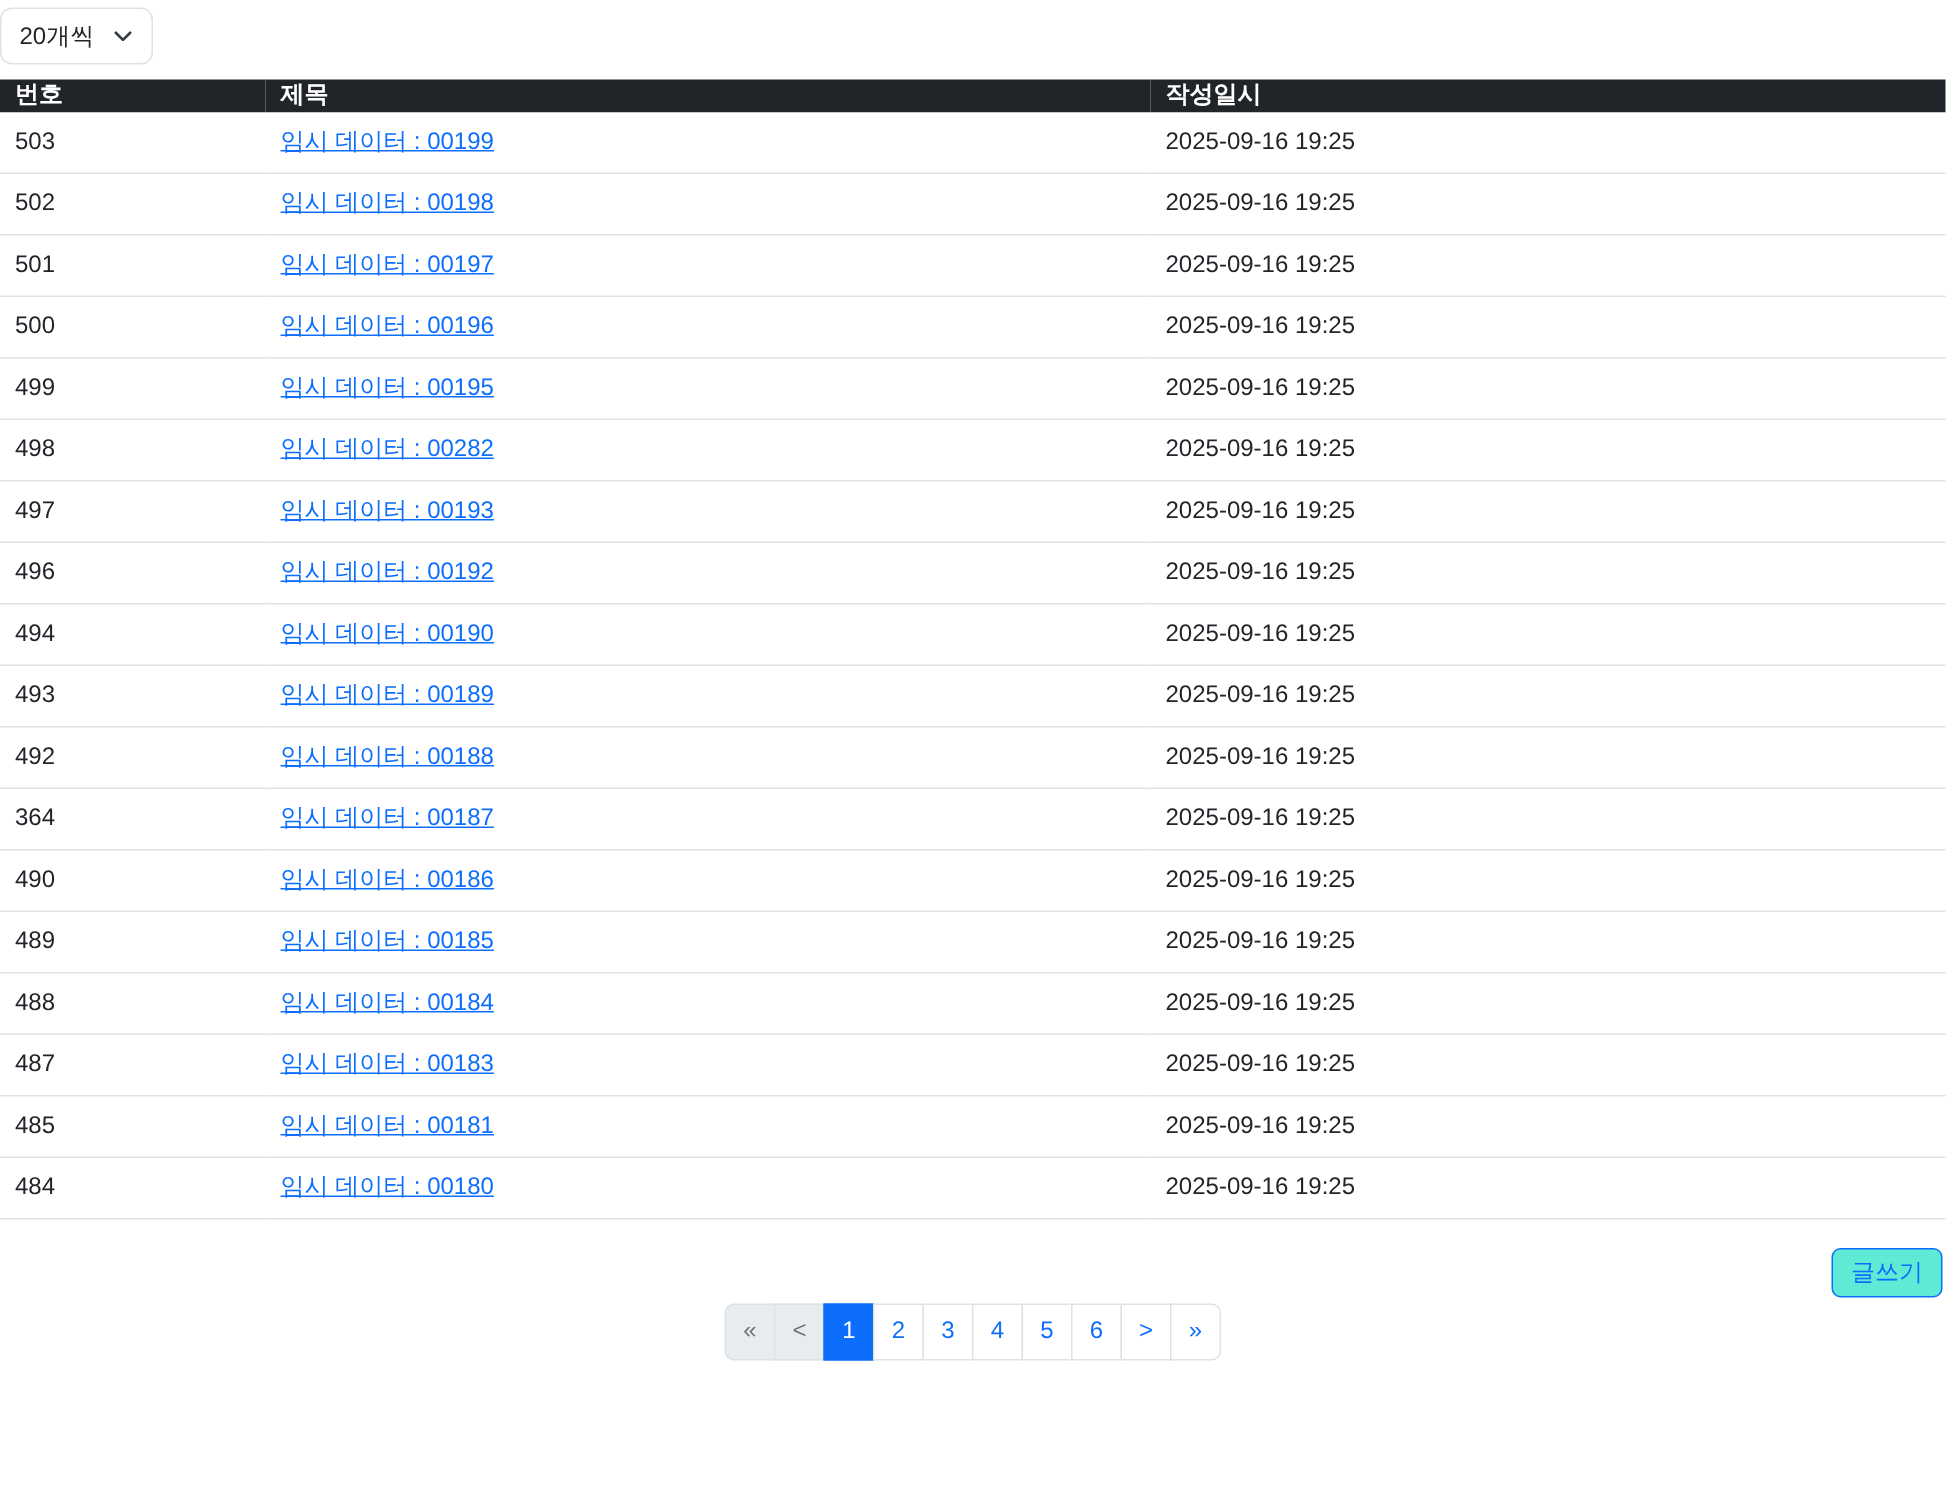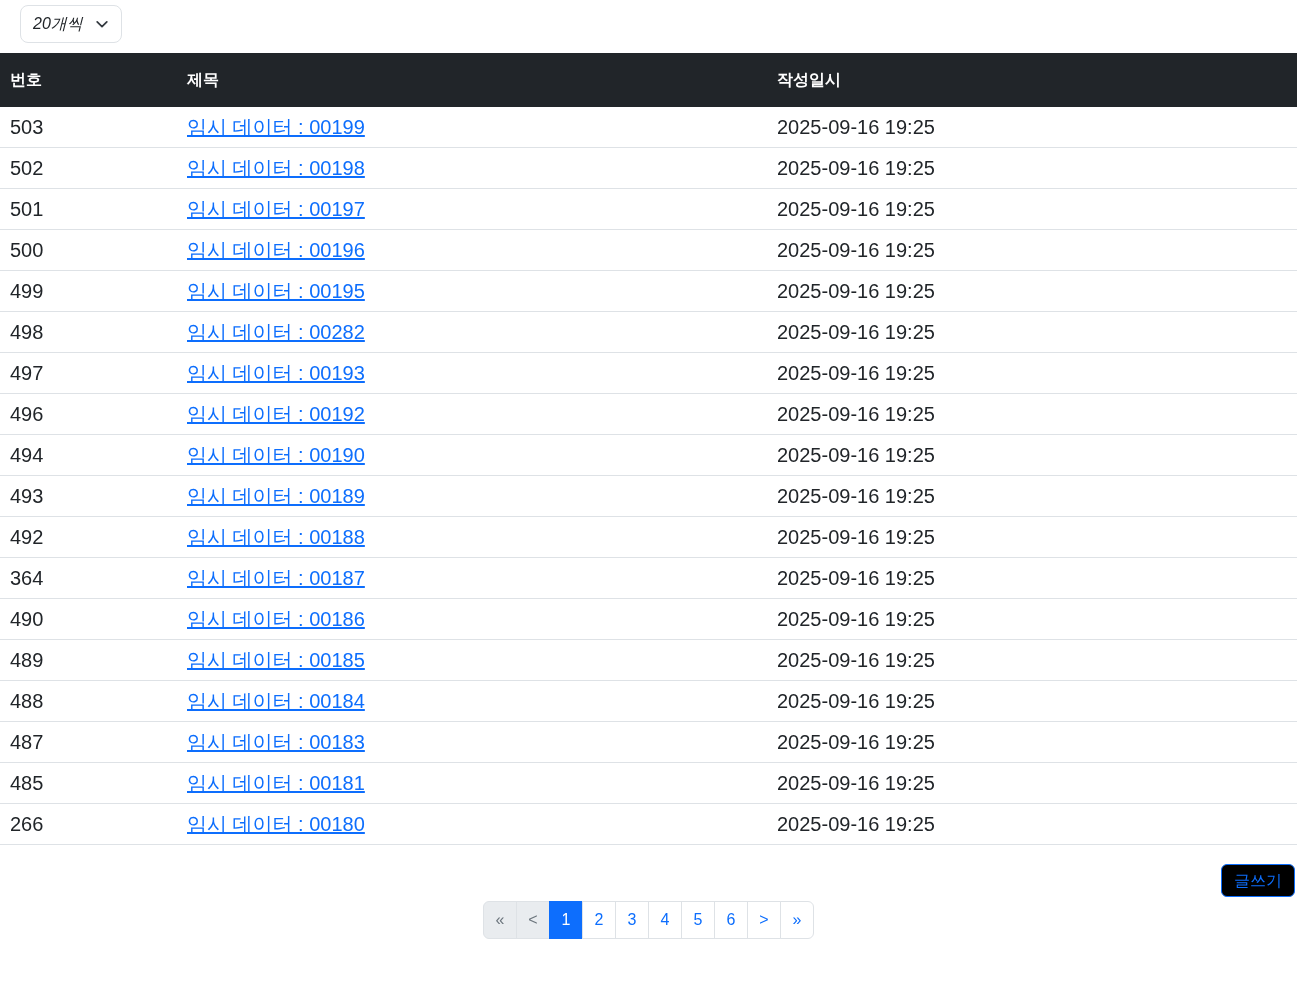--- a/index.html
+++ b/index.html
@@ -14,21 +14,21 @@
   html, body { margin: 0; padding: 0; background: #fff; }
   body {
     font-family: "Liberation Sans", sans-serif;
     color: var(--text);
     font-size: 16px;
     width: 1305px;
   }
   .page { width: 1297px; }
 
   
-  .toolbar { padding: 5px 0 10px 20px; font-style: italic; }
+  .toolbar { padding: 5px 0 10px 0; }
   .select-box {
     display: inline-flex;
     align-items: center;
     gap: 12px;
     height: 38px;
     padding: 0 12px;
     border: 1px solid var(--border);
     border-radius: 8px;
     background: #fff;
     cursor: pointer;
@@ -41,27 +41,27 @@
   table.board {
     width: 100%;
     border-collapse: collapse;
     table-layout: fixed;
   }
   table.board thead th {
     background: var(--header-bg);
     color: #fff;
     font-weight: 700;
     text-align: left;
-    padding: 16px 10px;
+    padding: 0 10px;
     font-size: 16px;
     line-height: 22px;
   }
   table.board td {
     padding: 10px;
-    font-size: 20px;
+    font-size: 16px;
     line-height: 20px;
     border-bottom: 1px solid var(--border);
     background: #fff;
     white-space: nowrap;
   }
   .col-no { width: 177px; }
   .col-title { width: 590px; }
   .col-date { width: auto; }
   a.title-link {
     color: var(--accent);
@@ -74,21 +74,21 @@
     display: flex;
     justify-content: flex-end;
     margin-top: 19px;
     padding-right: 2px;
   }
   .write-btn {
     font-family: inherit;
     font-size: 16px;
     line-height: 21px;
     color: var(--accent);
-    background: #000000;
+    background: #5eead4;
     border: 1px solid var(--accent);
     border-radius: 6px;
     padding: 5px 12px;
     cursor: pointer;
   }
 
   
   .pagination-row {
     display: flex;
     justify-content: center;
@@ -235,21 +235,21 @@
     <td class="col-no">487</td>
     <td class="col-title"><a href="#" class="title-link">임시 데이터 : 00183</a></td>
     <td class="col-date">2025-09-16 19:25</td>
   </tr>
         <tr>
     <td class="col-no">485</td>
     <td class="col-title"><a href="#" class="title-link">임시 데이터 : 00181</a></td>
     <td class="col-date">2025-09-16 19:25</td>
   </tr>
         <tr>
-    <td class="col-no">266</td>
+    <td class="col-no">484</td>
     <td class="col-title"><a href="#" class="title-link">임시 데이터 : 00180</a></td>
     <td class="col-date">2025-09-16 19:25</td>
   </tr>
       </tbody>
   </table>
 
   <div class="actions-row">
     <button class="write-btn">글쓰기</button>
   </div>
 

